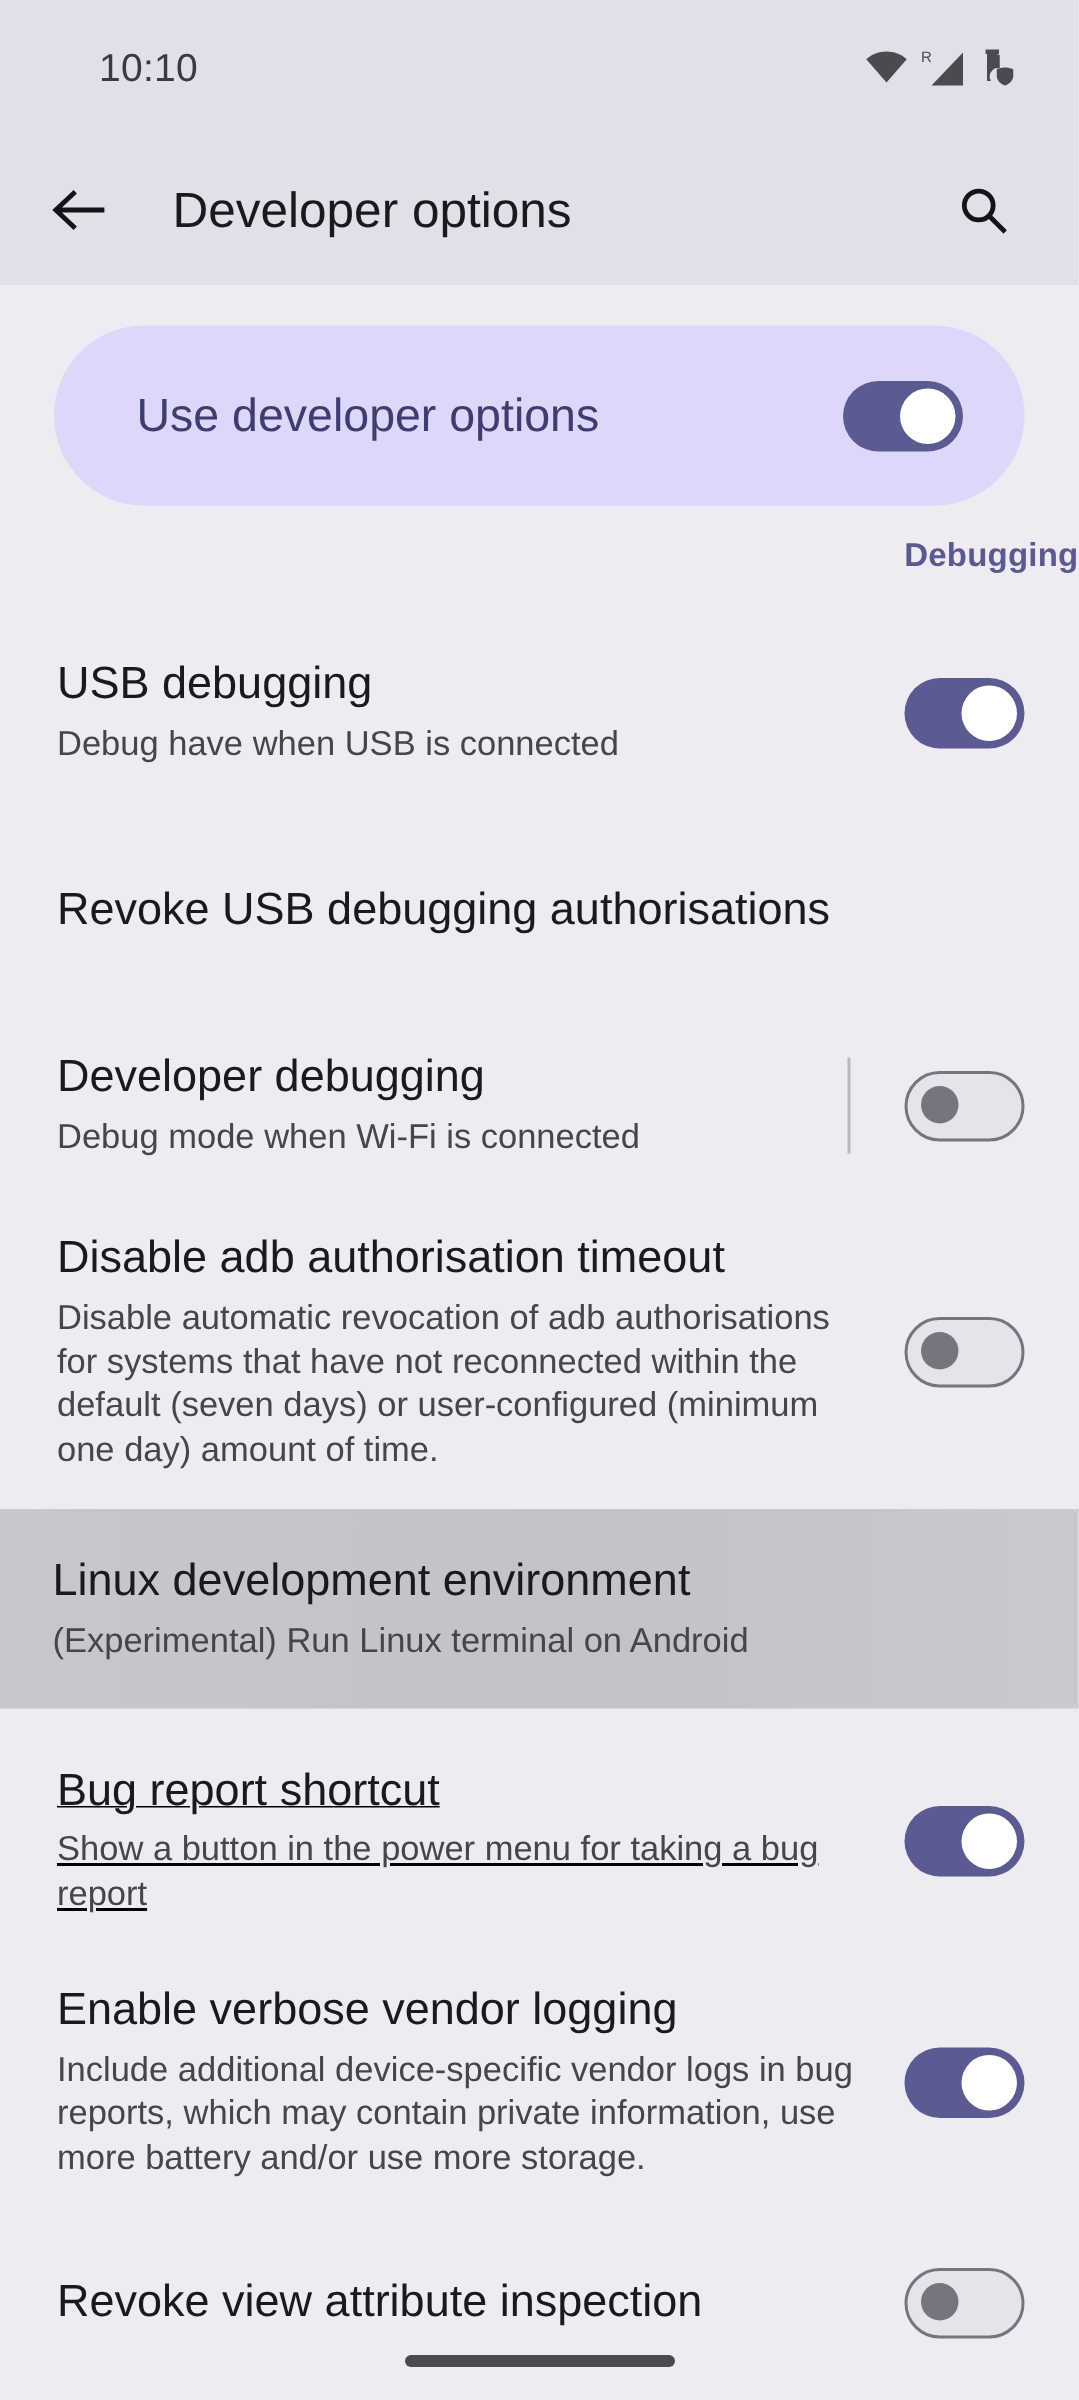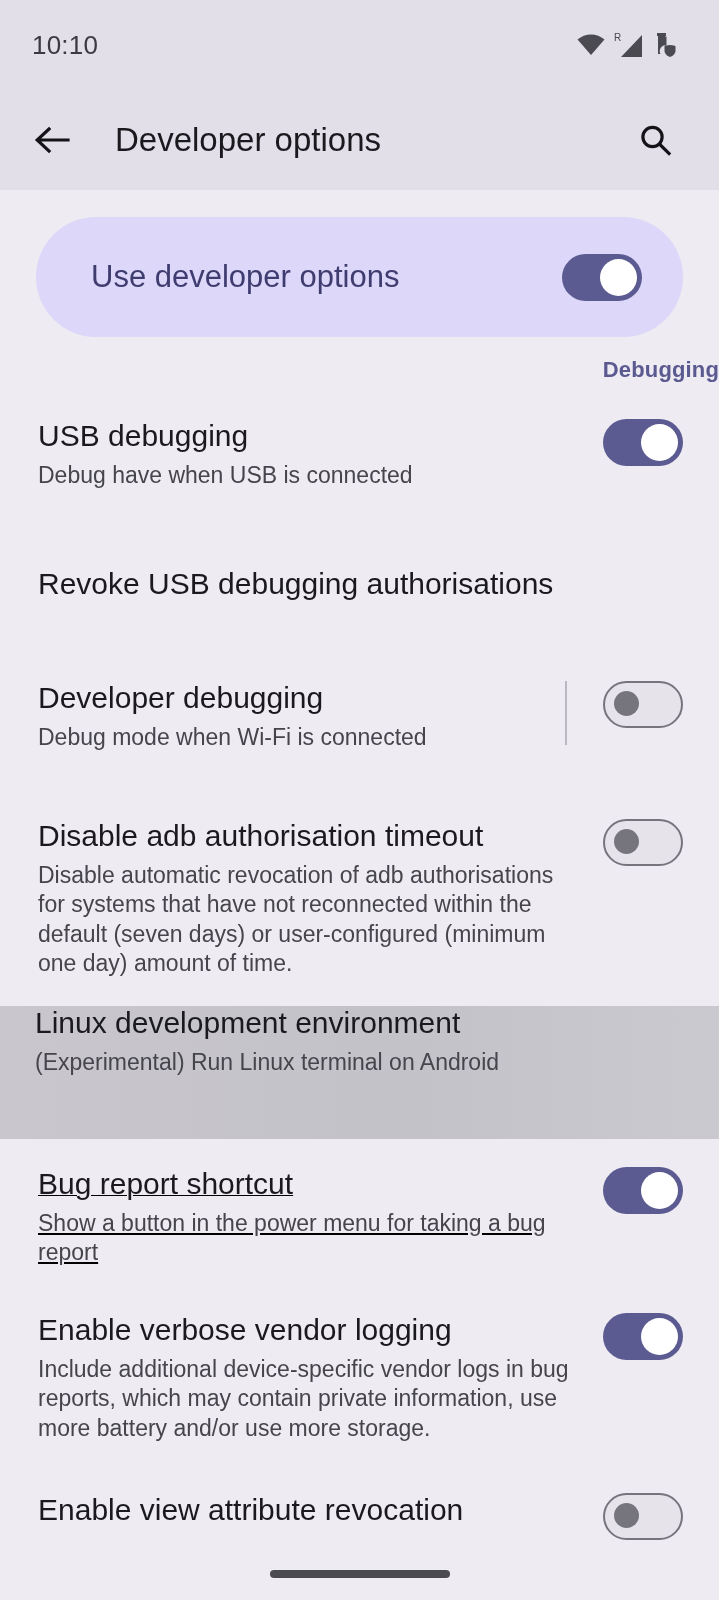--- a/index.html
+++ b/index.html
@@ -15,21 +15,21 @@
     background:#eeebf2;
   }
 
   
   .statusbar {
     height:90px;
     background:#e2dfe9;
     display:flex;
     align-items:center;
     justify-content:space-between;
-    padding:0 42px 0 32px;
+    padding:0 42px 0 66px;
   }
   .status-time {
     font-size:26px;
     color:#3b3a41;
     letter-spacing:.2px;
   }
   .status-icons {
     display:flex;
     align-items:center;
     gap:9px;
@@ -88,21 +88,21 @@
     color:#5a5a91;
     font-weight:700;
     padding:20px 0 0 38px;
     letter-spacing:.15px;
     text-align:right;
   }
 
   
   .row {
     display:flex;
-    align-items:flex-start;
+    align-items:center;
     padding:0 36px 0 38px;
     position:relative;
   }
   .row-text { flex:1 1 auto; padding-right:18px; }
   .row-title {
     font-size:30px;
     color:#1a1a1e;
     line-height:1.16;
   }
   .row-summary {
@@ -288,21 +288,21 @@
         <span class="row-title">Enable verbose vendor logging</span>
         <span class="row-summary" style="display:block">Include additional device-specific vendor logs in bug reports, which may contain private information, use more battery and/or use more storage.</span>
       </span>
       <span class="switch on">
         <span class="thumb"></span>
       </span>
     </div>
 
     <div class="row row-viewattr">
       <span class="row-text">
-        <span class="row-title">Enable view attribute revocation</span>
+        <span class="row-title">Revoke view attribute inspection</span>
       </span>
       <span class="switch off">
         <span class="thumb"></span>
       </span>
     </div>
 
   </div>
 
   <div class="home-indicator"></div>
 

